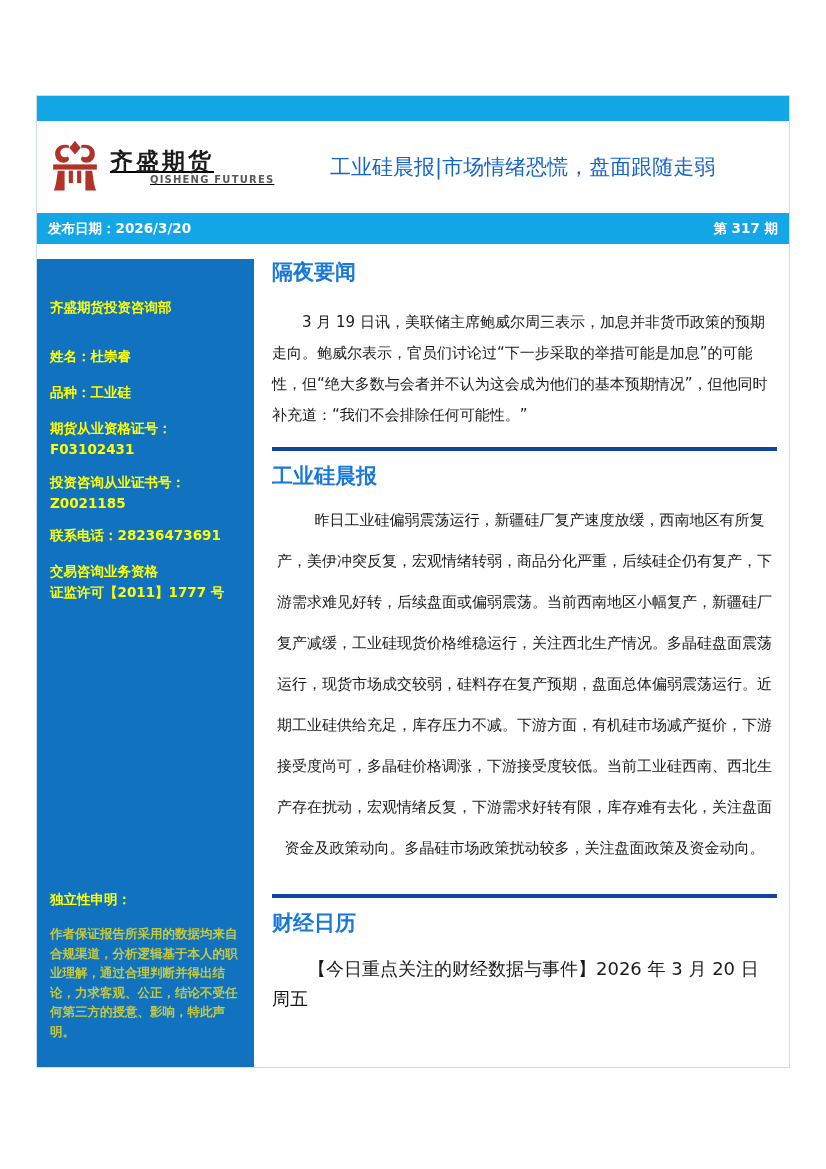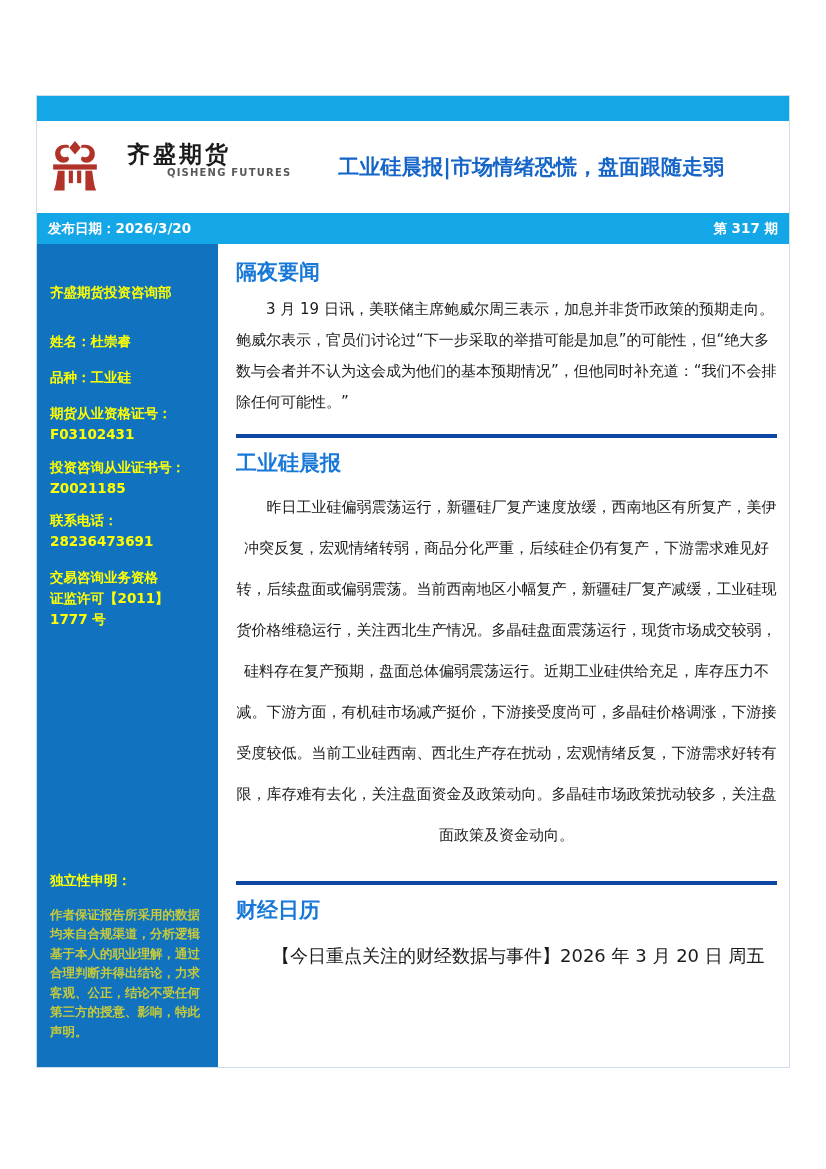--- a/index.html
+++ b/index.html
@@ -13,38 +13,38 @@
     --disclaimer-yellow:#c5c93b;
     --body-text:#1a1a1a;
   }
   *{margin:0;padding:0;box-sizing:border-box;}
   html,body{background:#ffffff;}
   body{font-family:"DejaVu Sans","Liberation Sans",sans-serif;}
   .page{position:relative;width:826px;height:1169px;background:#ffffff;margin:0 auto;overflow:hidden;}
   .frame{position:absolute;left:36px;top:95px;width:754px;height:973px;border:1px solid #cddcee;display:flex;flex-direction:column;background:#ffffff;}
   .top-band{height:25px;background:var(--accent-cyan);flex:0 0 auto;}
   .header{height:92px;background:#ffffff;display:flex;align-items:center;padding:0 12px;flex:0 0 auto;}
-  .logo{display:flex;gap:26px;flex:0 0 auto;}
+  .logo{display:flex;align-items:center;gap:9px;flex:0 0 auto;text-decoration:underline;}
   .logo-mark{width:52px;height:52px;flex:0 0 auto;}
   .logo-text{display:flex;flex-direction:column;line-height:1.15;}
   .logo-cn{font-size:23px;font-weight:bold;color:#1b1b1b;letter-spacing:3px;white-space:nowrap;}
   .logo-en{font-size:10px;font-weight:bold;color:#595959;letter-spacing:1.2px;white-space:nowrap;margin-left:40px;}
-  .report-title{flex:1;text-align:center;color:var(--title-blue);font-size:21px;font-weight:bold;white-space:nowrap;padding-right:6px;}
+  .report-title{flex:1;text-align:center;color:var(--title-blue);font-size:21px;font-weight:normal;white-space:nowrap;padding-right:6px;}
   .publish-bar{height:31px;background:var(--accent-cyan);color:#ffffff;display:flex;align-items:center;justify-content:space-between;padding:0 11px;font-size:13.5px;font-weight:bold;flex:0 0 auto;}
   .body-row{flex:1;display:flex;min-height:0;}
-  .sidebar{width:181px;flex:0 0 auto;background:var(--sidebar-blue);color:var(--sidebar-yellow);padding:38px 13px 26px 13px;font-weight:bold;font-size:13.5px;display:flex;flex-direction:column;line-height:1.55;}
+  .sidebar{width:217px;flex:0 0 auto;background:var(--sidebar-blue);color:var(--sidebar-yellow);padding:38px 13px 26px 13px;font-weight:bold;font-size:13.5px;display:flex;flex-direction:column;line-height:1.55;margin-top:15px;}
   .sb-item{margin-bottom:15px;}
   .sb-dept{margin-bottom:28px;}
   .sb-pair{margin-bottom:12px;}
   .sb-spacer{flex:1;}
   .sb-disc-title{margin-bottom:14px;}
   .sb-disc-body{color:var(--disclaimer-yellow);font-size:12.5px;line-height:1.56;font-weight:bold;}
   .main{flex:1;padding:14px 12px 0 18px;min-width:0;}
   .section-heading{color:var(--heading-blue);font-size:21px;font-weight:bold;line-height:1.35;}
-  .news-body{margin-top:8px;font-size:15px;line-height:31px;color:var(--body-text);text-indent:2em;}
+  .news-body{margin-top:21px;font-size:15px;line-height:31px;color:var(--body-text);text-indent:2em;}
   .divider{height:4px;background:var(--divider-navy);margin:16px 0 11px 0;}
   .divider-2{margin-top:25px;}
   .strategy-body{margin-top:9px;font-size:15px;line-height:41px;color:var(--body-text);text-indent:2em;text-align:center;}
   .calendar-body{margin-top:17px;font-size:18px;line-height:30px;color:var(--body-text);text-indent:2em;}
 </style>
 </head>
 <body>
 
 <div class="page">
   <div class="frame">

